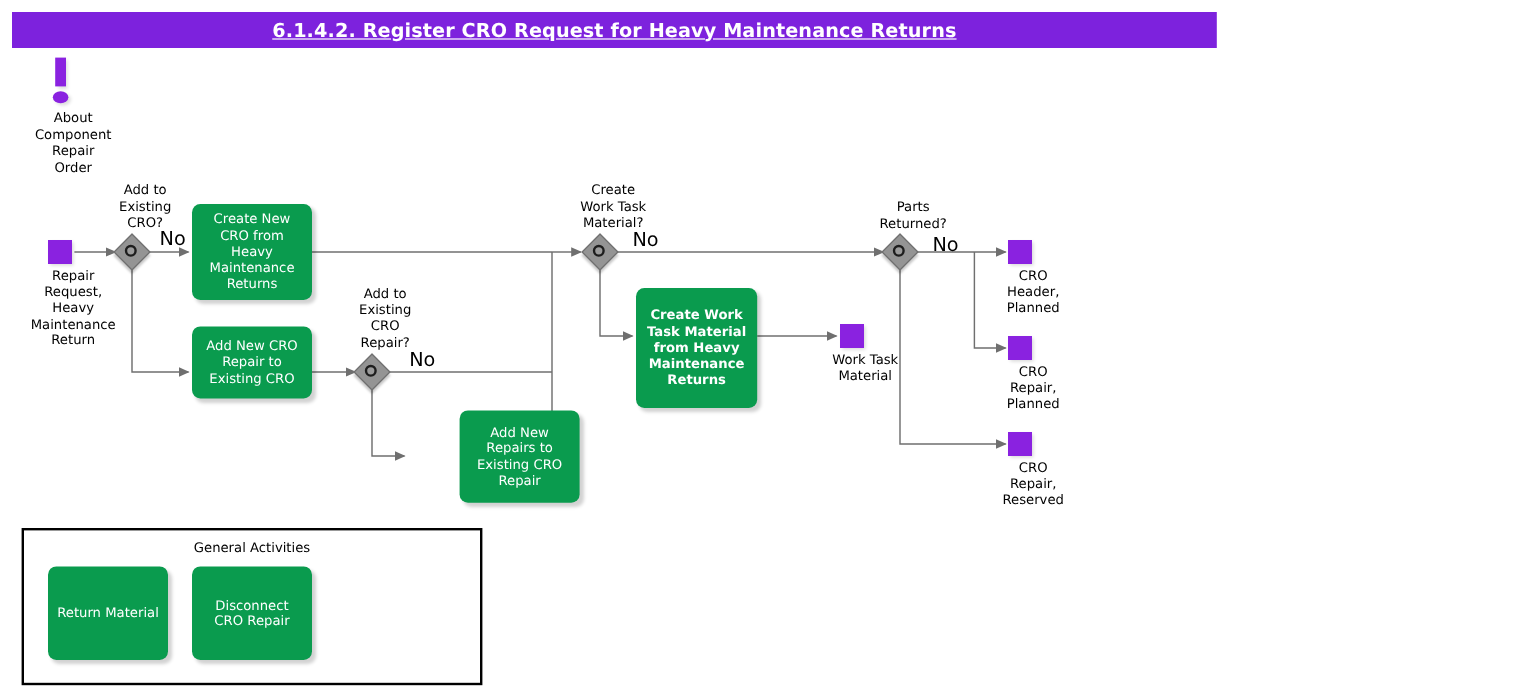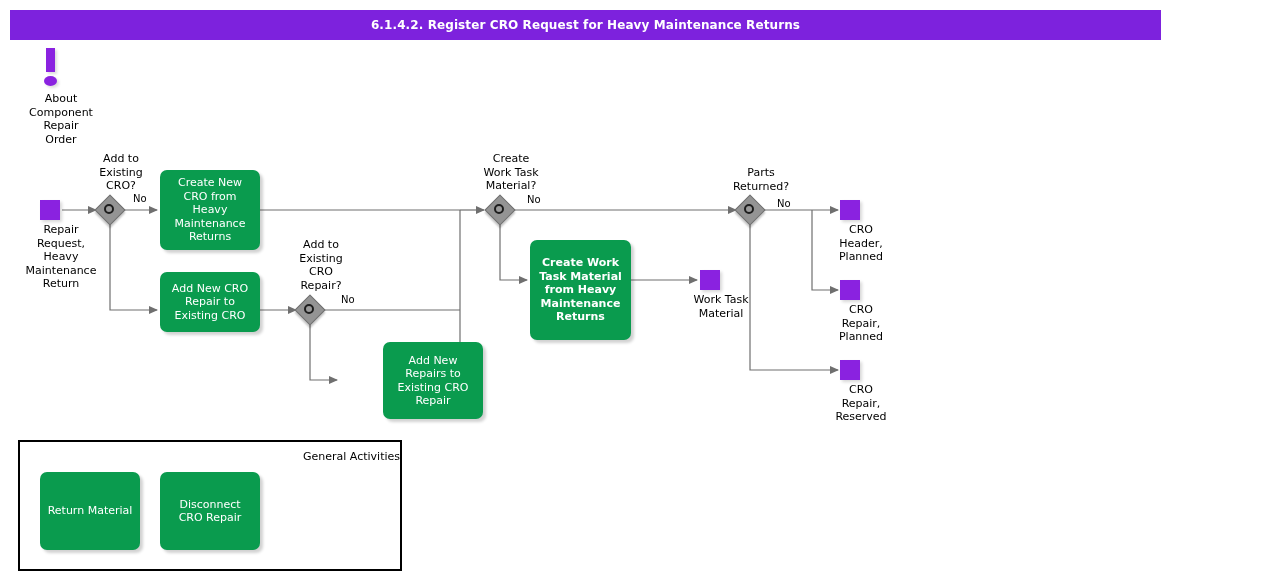--- a/index.html
+++ b/index.html
@@ -17,30 +17,31 @@
     height: 580px;
     background: #ffffff;
     overflow: hidden;
   }
 
   
   .title-bar {
     position: absolute;
     left: 10px;
     top: 10px;
-    width: 1151px;
+    width: 1004px;
     height: 30px;
     background: #7d22dd;
     color: #ffffff;
-    font-size: 12px;
+    font-size: 16px;
     font-weight: bold;
     display: flex;
     align-items: center;
     justify-content: center;
     letter-spacing: 0.1px;
+    text-decoration: underline;
   }
 
   
   #wires {
     position: absolute;
     left: 0;
     top: 0;
     width: 1280px;
     height: 580px;
   }
@@ -105,21 +106,21 @@
     position: absolute;
     font-size: 11px;
     line-height: 13.5px;
     color: #000000;
     text-align: center;
     white-space: pre-line;
     padding-left: 11px;
   }
   .flow-label {
     position: absolute;
-    font-size: 10px;
+    font-size: 16px;
     line-height: 13px;
     color: #000000;
   }
 
   
   .annot-icon {
     position: absolute;
     width: 22px;
     height: 42px;
   }
@@ -146,21 +147,21 @@
   
   .group-box {
     position: absolute;
     border: 2px solid #000000;
     background: #ffffff;
     box-sizing: border-box;
   }
   .group-title {
     position: absolute;
     width: 100%;
-    text-align: right;
+    text-align: center;
     font-size: 11px;
     color: #000000;
   }
 </style>
 </head>
 <body>
 
 <div id="canvas">
 
   <div class="title-bar">6.1.4.2. Register CRO Request for Heavy Maintenance Returns</div>

